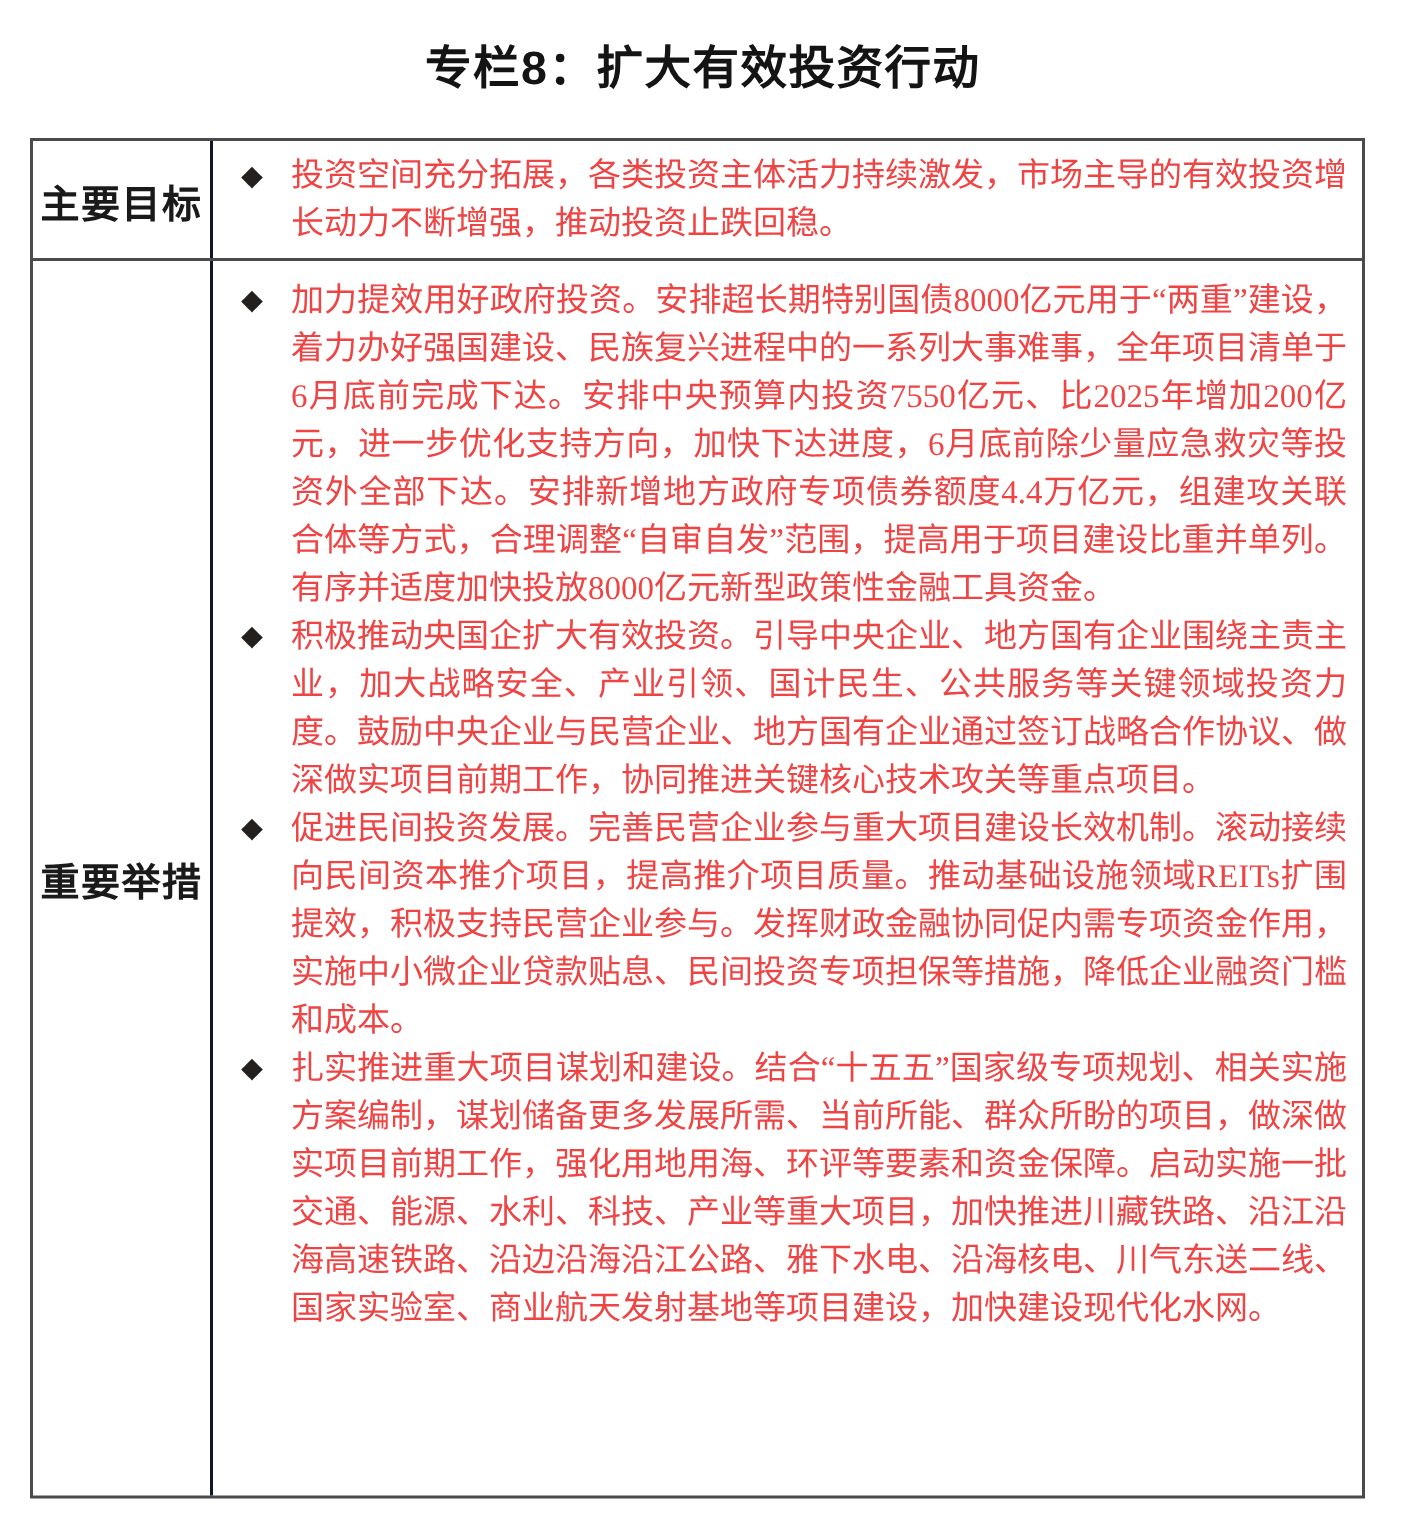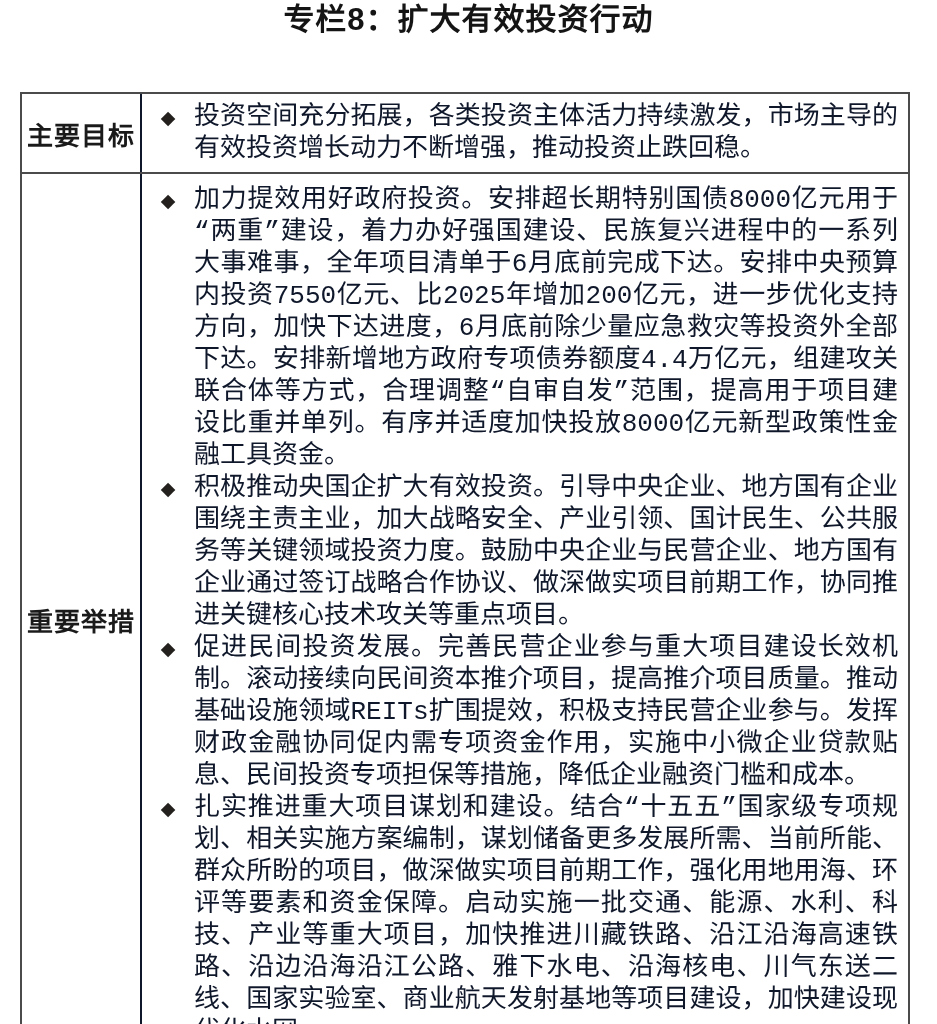--- a/index.html
+++ b/index.html
@@ -15,20 +15,21 @@
     font-family: "Liberation Serif", "DejaVu Serif", serif;
   }
   .page {
     position: relative;
     width: 937px;
     height: 1024px;
     background: #ffffff;
   }
   .page-title {
     margin: 0;
+    padding-top: 26px;
     height: 40px;
     text-align: center;
     font-family: "Liberation Sans", "DejaVu Sans", sans-serif;
     font-weight: 700;
     font-size: 31px;
     line-height: 40px;
     letter-spacing: 1px;
     color: #141414;
   }
   .box-table {
@@ -83,25 +84,24 @@
     width: 52px;
     text-align: center;
     font-family: "DejaVu Sans", sans-serif;
     font-size: 19px;
     line-height: 32px;
     color: #23201d;
   }
   .bullet-text {
     flex: 1 1 auto;
     min-width: 0;
-    font-size: 26px;
+    font-size: 22px;
     line-height: 32px;
     text-align: justify;
-    color: #0f172a;
-    font-family: Liberation Mono, monospace;
+    color: #ef4444;
   }
 </style>
 </head>
 <body>
 
 <div class="page">
 
   <h1 class="page-title">专栏8：扩大有效投资行动</h1>
 
   <div class="box-table">

